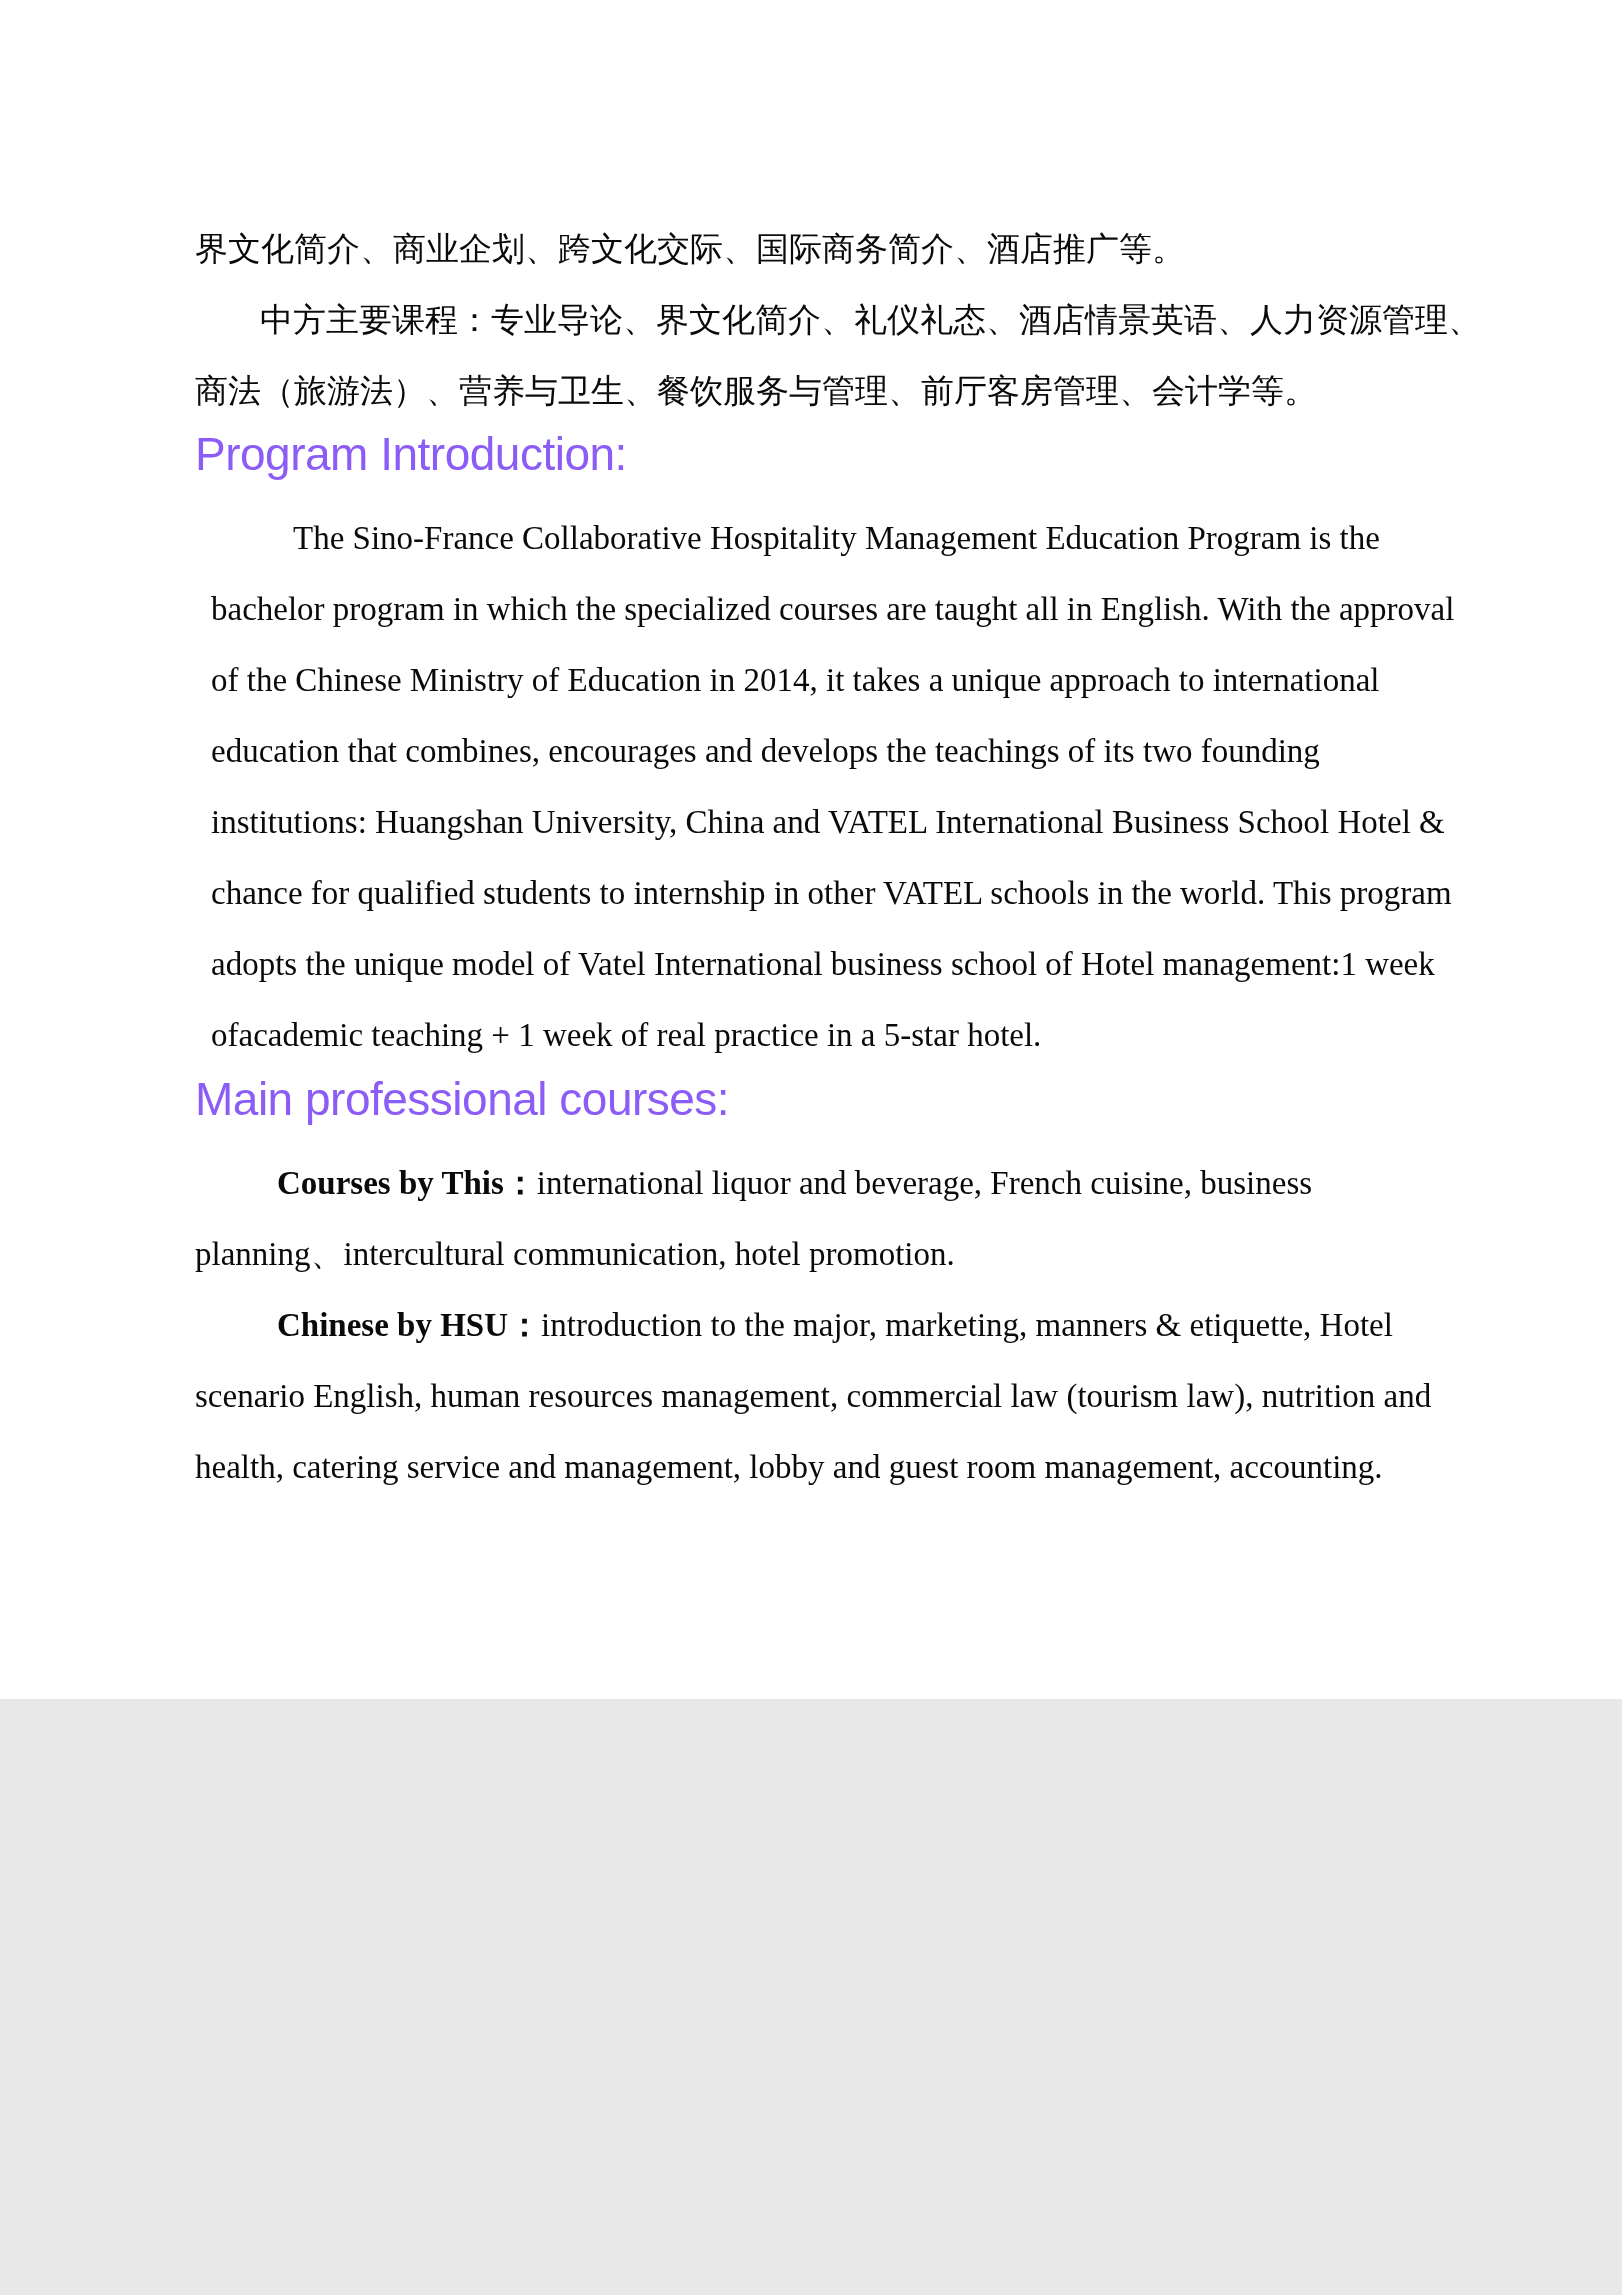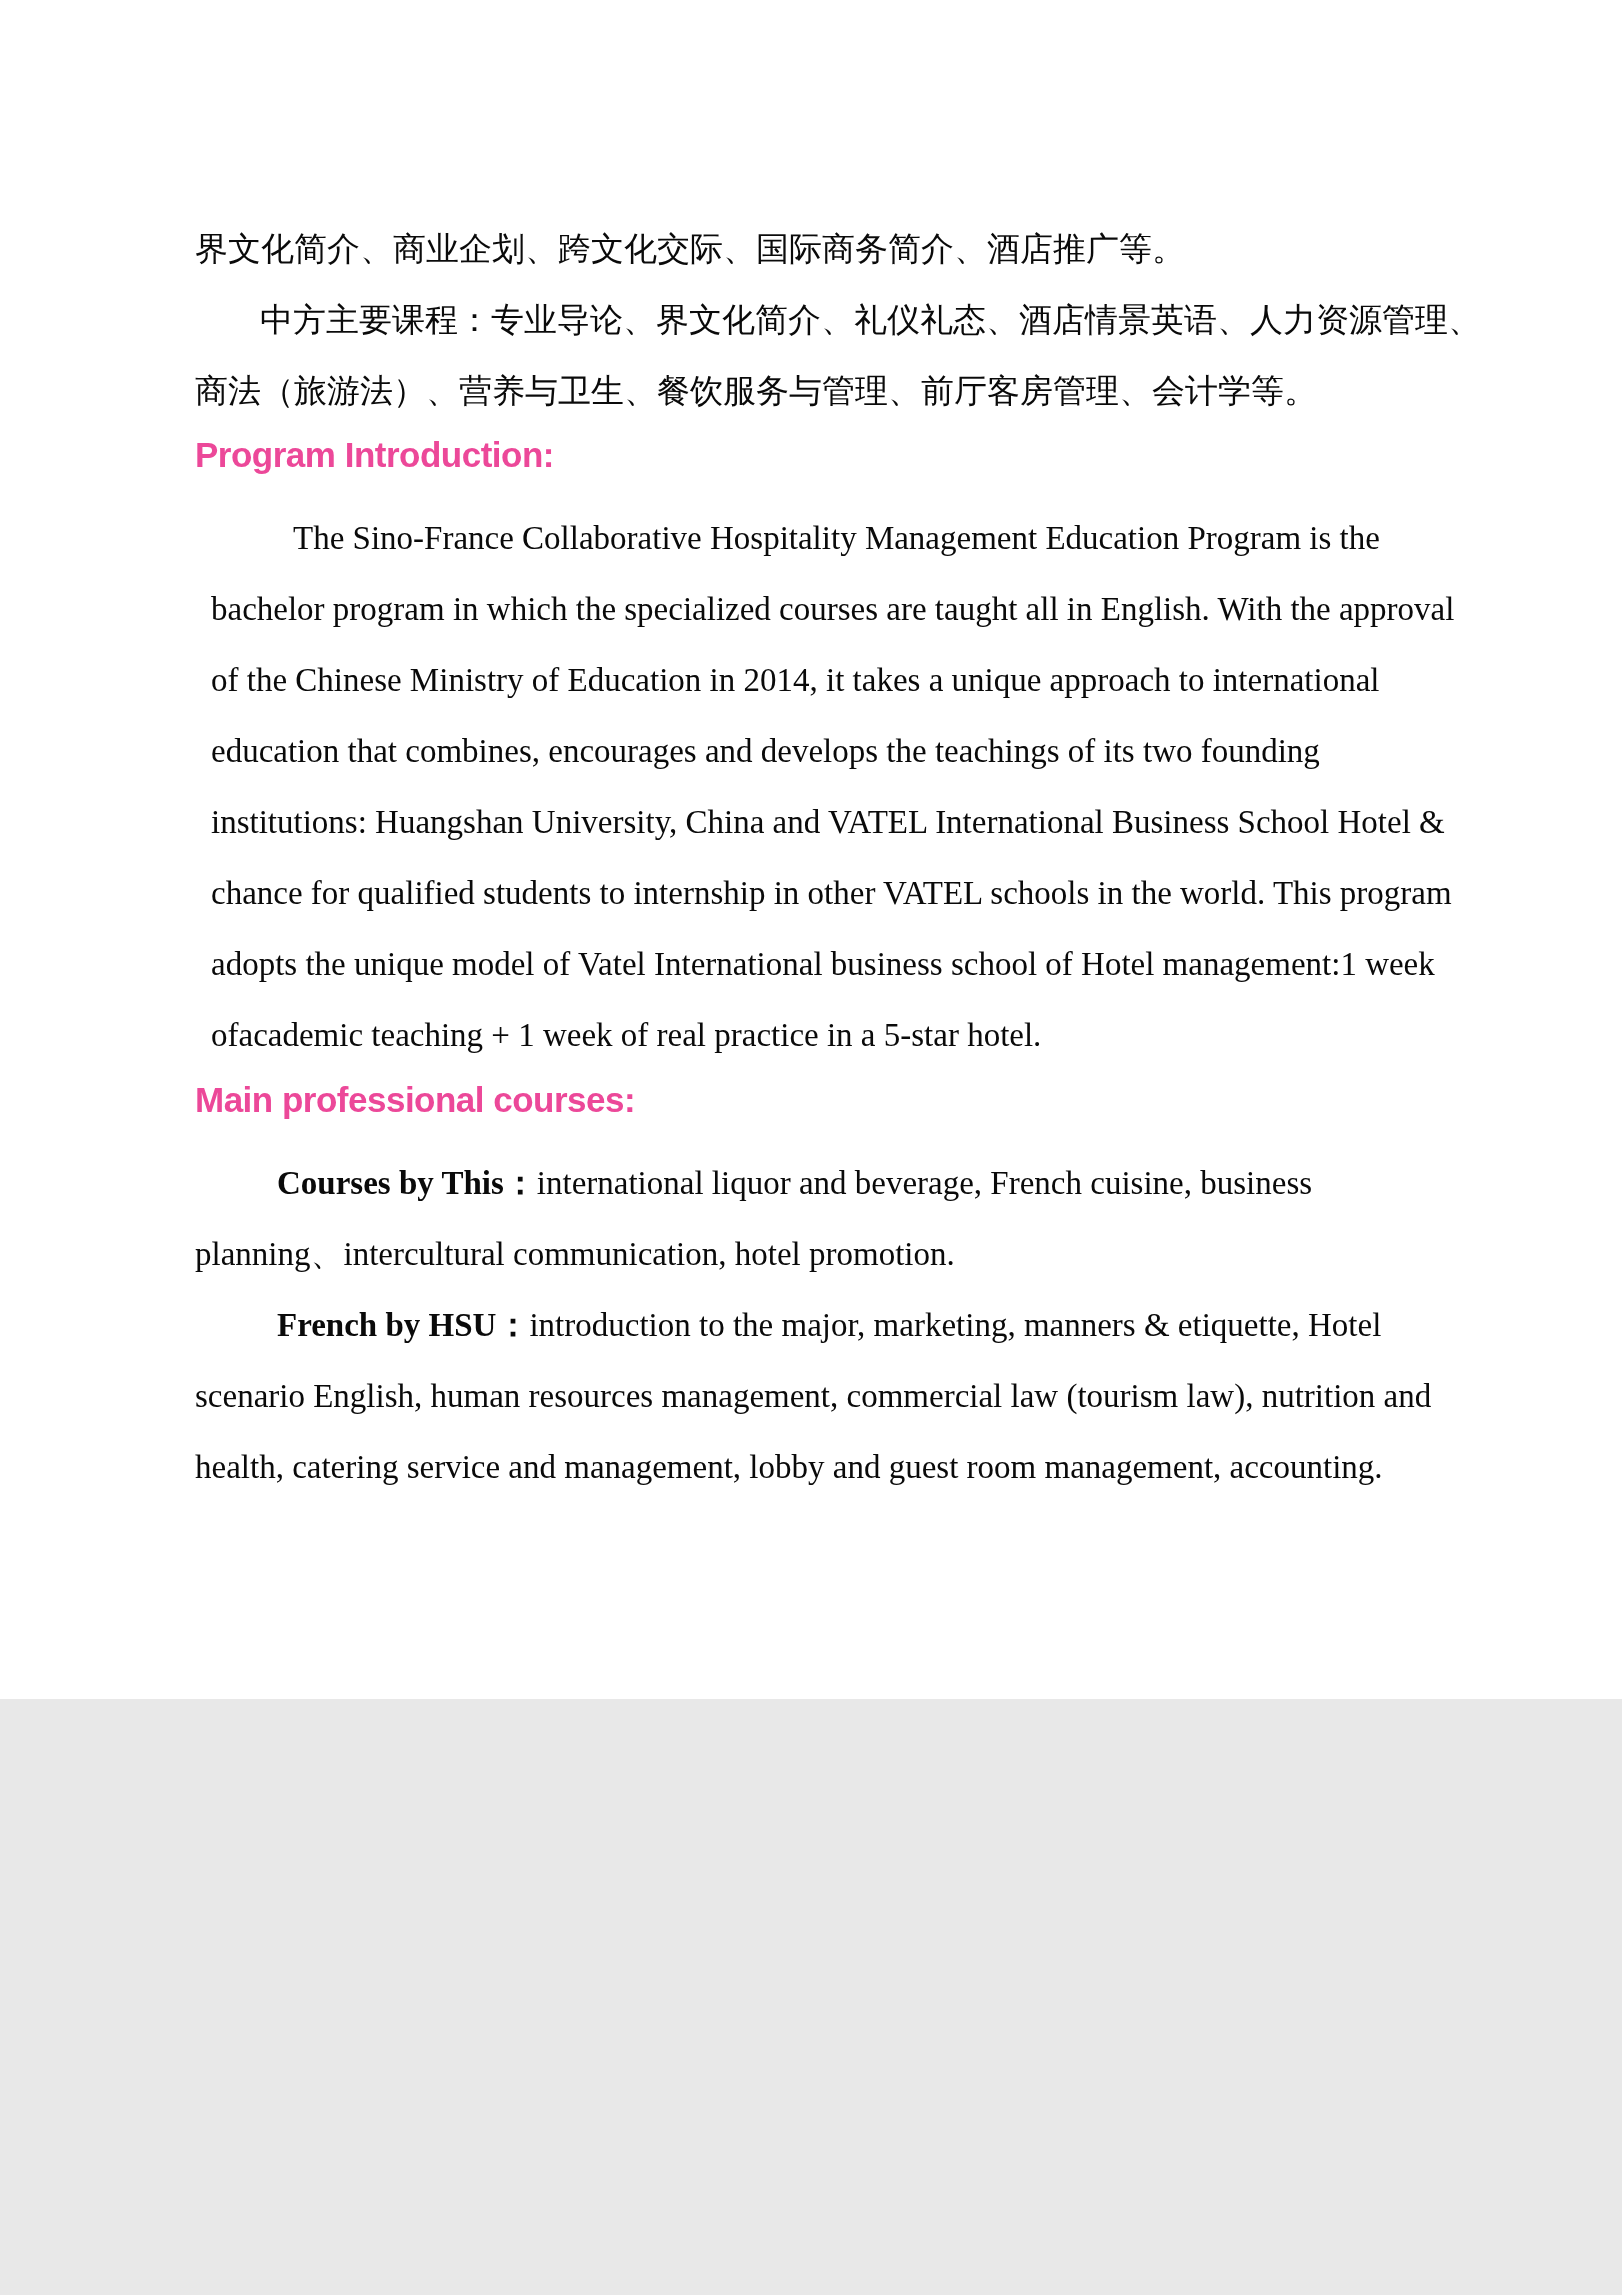--- a/index.html
+++ b/index.html
@@ -25,25 +25,25 @@
   .line {
     white-space: nowrap;
     height: 71px;
   }
   
   .cjk .line { letter-spacing: 0px; }
   .indent-cjk { padding-left: 65px; }
   .indent-en { padding-left: 82px; }
   .heading {
     font-family: "Liberation Sans", "DejaVu Sans", sans-serif;
-    font-weight: bold;
-    font-size: 35px;
+    font-weight: normal;
+    font-size: 46px;
     line-height: 71px;
     letter-spacing: -0.5px;
-    color: #ec4899;
+    color: #8b5cf6;
     margin: -7.6px 0 0 0;
   }
   .para-en { margin: 13px 0 0 16px; }
   .para-courses { margin: 13px 0 0 0; }
   .para-courses-2 { margin: 0; }
   .lead {
     font-weight: bold;
   }
 </style>
 </head>
@@ -74,19 +74,19 @@
   </div>
 
   <h2 class="heading">Main professional courses:</h2>
 
   <div class="para para-courses">
     <div class="line indent-en"><span class="lead">Courses by This：</span><span>international liquor and beverage, French cuisine, business</span></div>
     <div class="line">planning、intercultural communication, hotel promotion.</div>
   </div>
 
   <div class="para para-courses-2">
-    <div class="line indent-en"><span class="lead">French by HSU：</span><span>introduction to the major, marketing, manners &amp; etiquette, Hotel</span></div>
+    <div class="line indent-en"><span class="lead">Chinese by HSU：</span><span>introduction to the major, marketing, manners &amp; etiquette, Hotel</span></div>
     <div class="line">scenario English, human resources management, commercial law (tourism law), nutrition and</div>
     <div class="line">health, catering service and management, lobby and guest room management, accounting.</div>
   </div>
 
 </div>
 
 
 </body></html>

